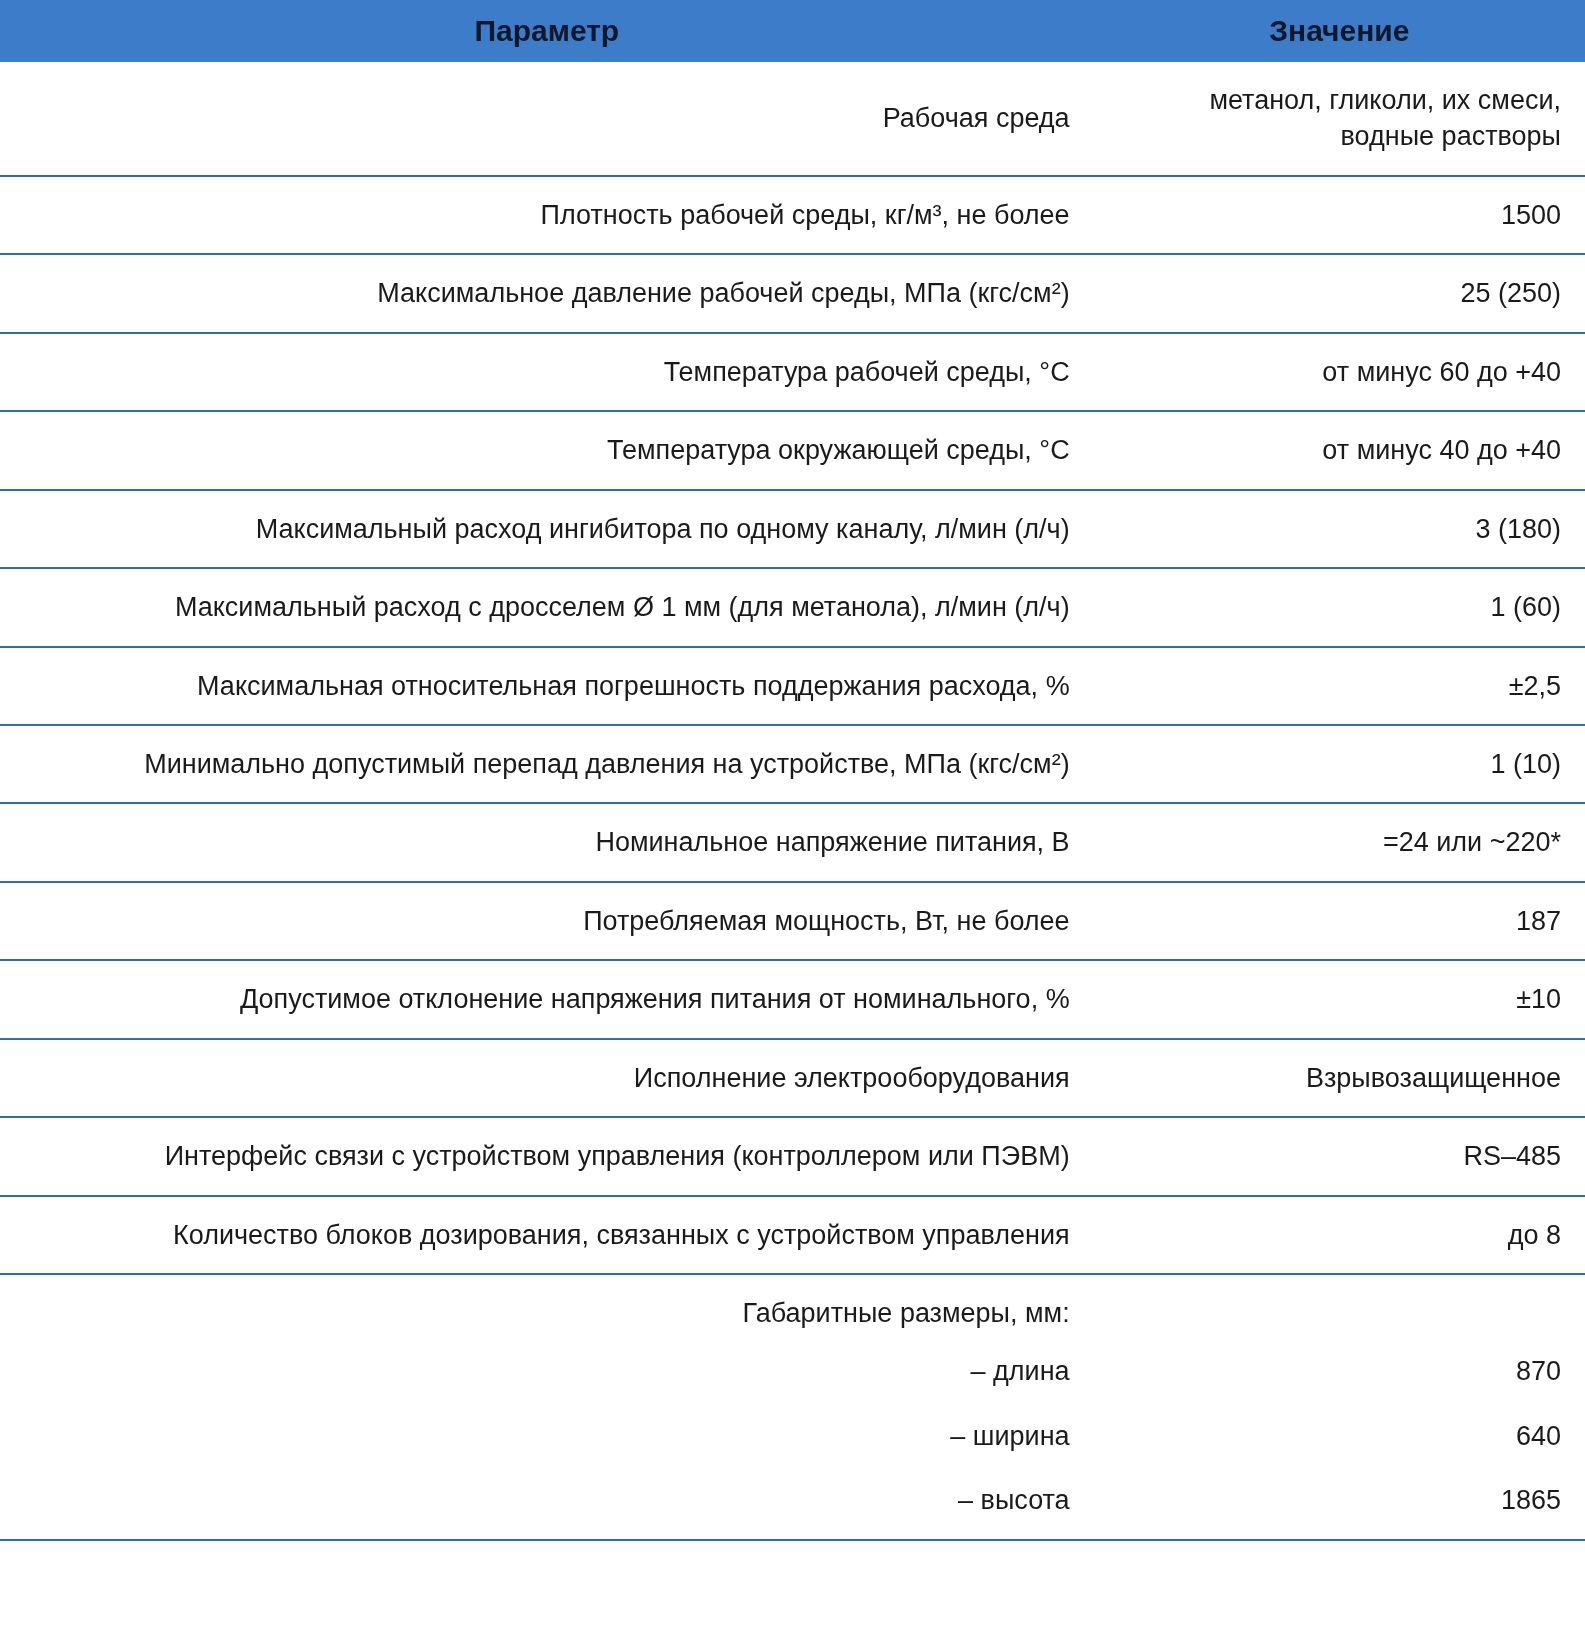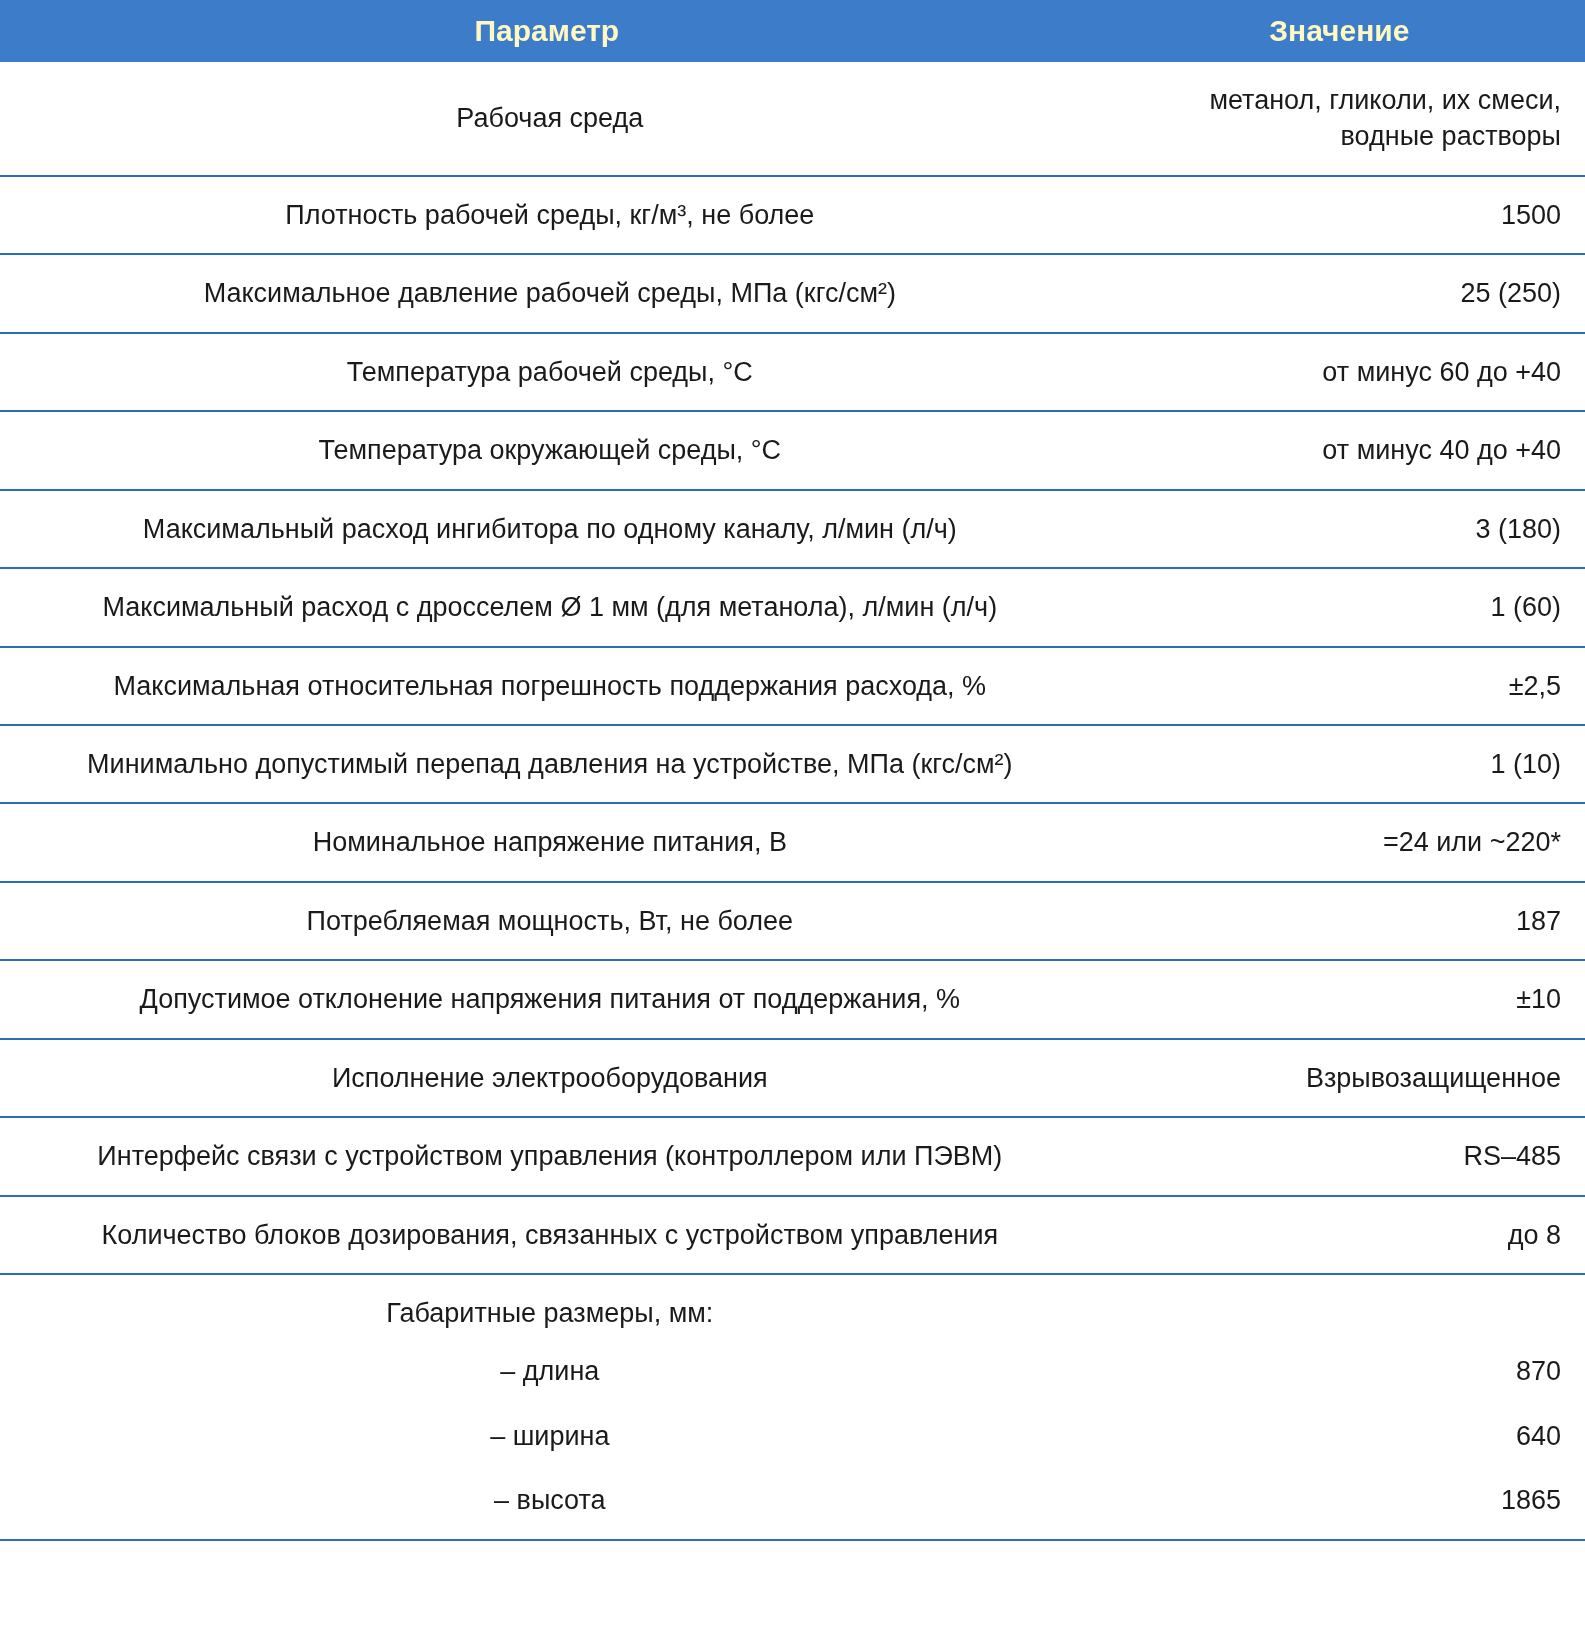--- a/index.html
+++ b/index.html
@@ -8,21 +8,21 @@
       background: #fff;
       width: 1585px;
       padding: 0;
     }
     .spec-table {
       width: 100%;
       border-collapse: collapse;
     }
     .spec-table thead th {
       background: #3d7cc9;
-      color: #fef9c3;
+      color: #0f172a;
       font-weight: bold;
       font-size: 30px;
       padding: 14px 24px;
       text-align: center;
       border: none;
     }
     .spec-table thead th:first-child {
       text-align: center;
       width: 69%;
     }
@@ -31,21 +31,21 @@
     }
     .spec-table tbody td {
       font-size: 27px;
       color: #1a1a1a;
       padding: 20px 24px 20px 30px;
       border-bottom: 2px solid #2d6db8;
       vertical-align: middle;
       line-height: 1.35;
     }
     .spec-table tbody td.param {
-      text-align: center;
+      text-align: right;
     }
     .spec-table tbody td.value {
       text-align: right;
     }
     .spec-table tbody tr.no-border td {
       border-bottom: none;
     }
     .spec-table tbody tr.dim-header td {
       padding-bottom: 8px;
     }
@@ -107,21 +107,21 @@
       </tr>
     <tr>
         <td class="param">Номинальное напряжение питания, В</td>
         <td class="value">=24 или ~220*</td>
       </tr>
     <tr>
         <td class="param">Потребляемая мощность, Вт, не более</td>
         <td class="value">187</td>
       </tr>
     <tr>
-        <td class="param">Допустимое отклонение напряжения питания от поддержания, %</td>
+        <td class="param">Допустимое отклонение напряжения питания от номинального, %</td>
         <td class="value">±10</td>
       </tr>
     <tr>
         <td class="param">Исполнение электрооборудования</td>
         <td class="value">Взрывозащищенное</td>
       </tr>
     <tr>
         <td class="param">Интерфейс связи с устройством управления (контроллером или ПЭВМ)</td>
         <td class="value">RS–485</td>
       </tr>

